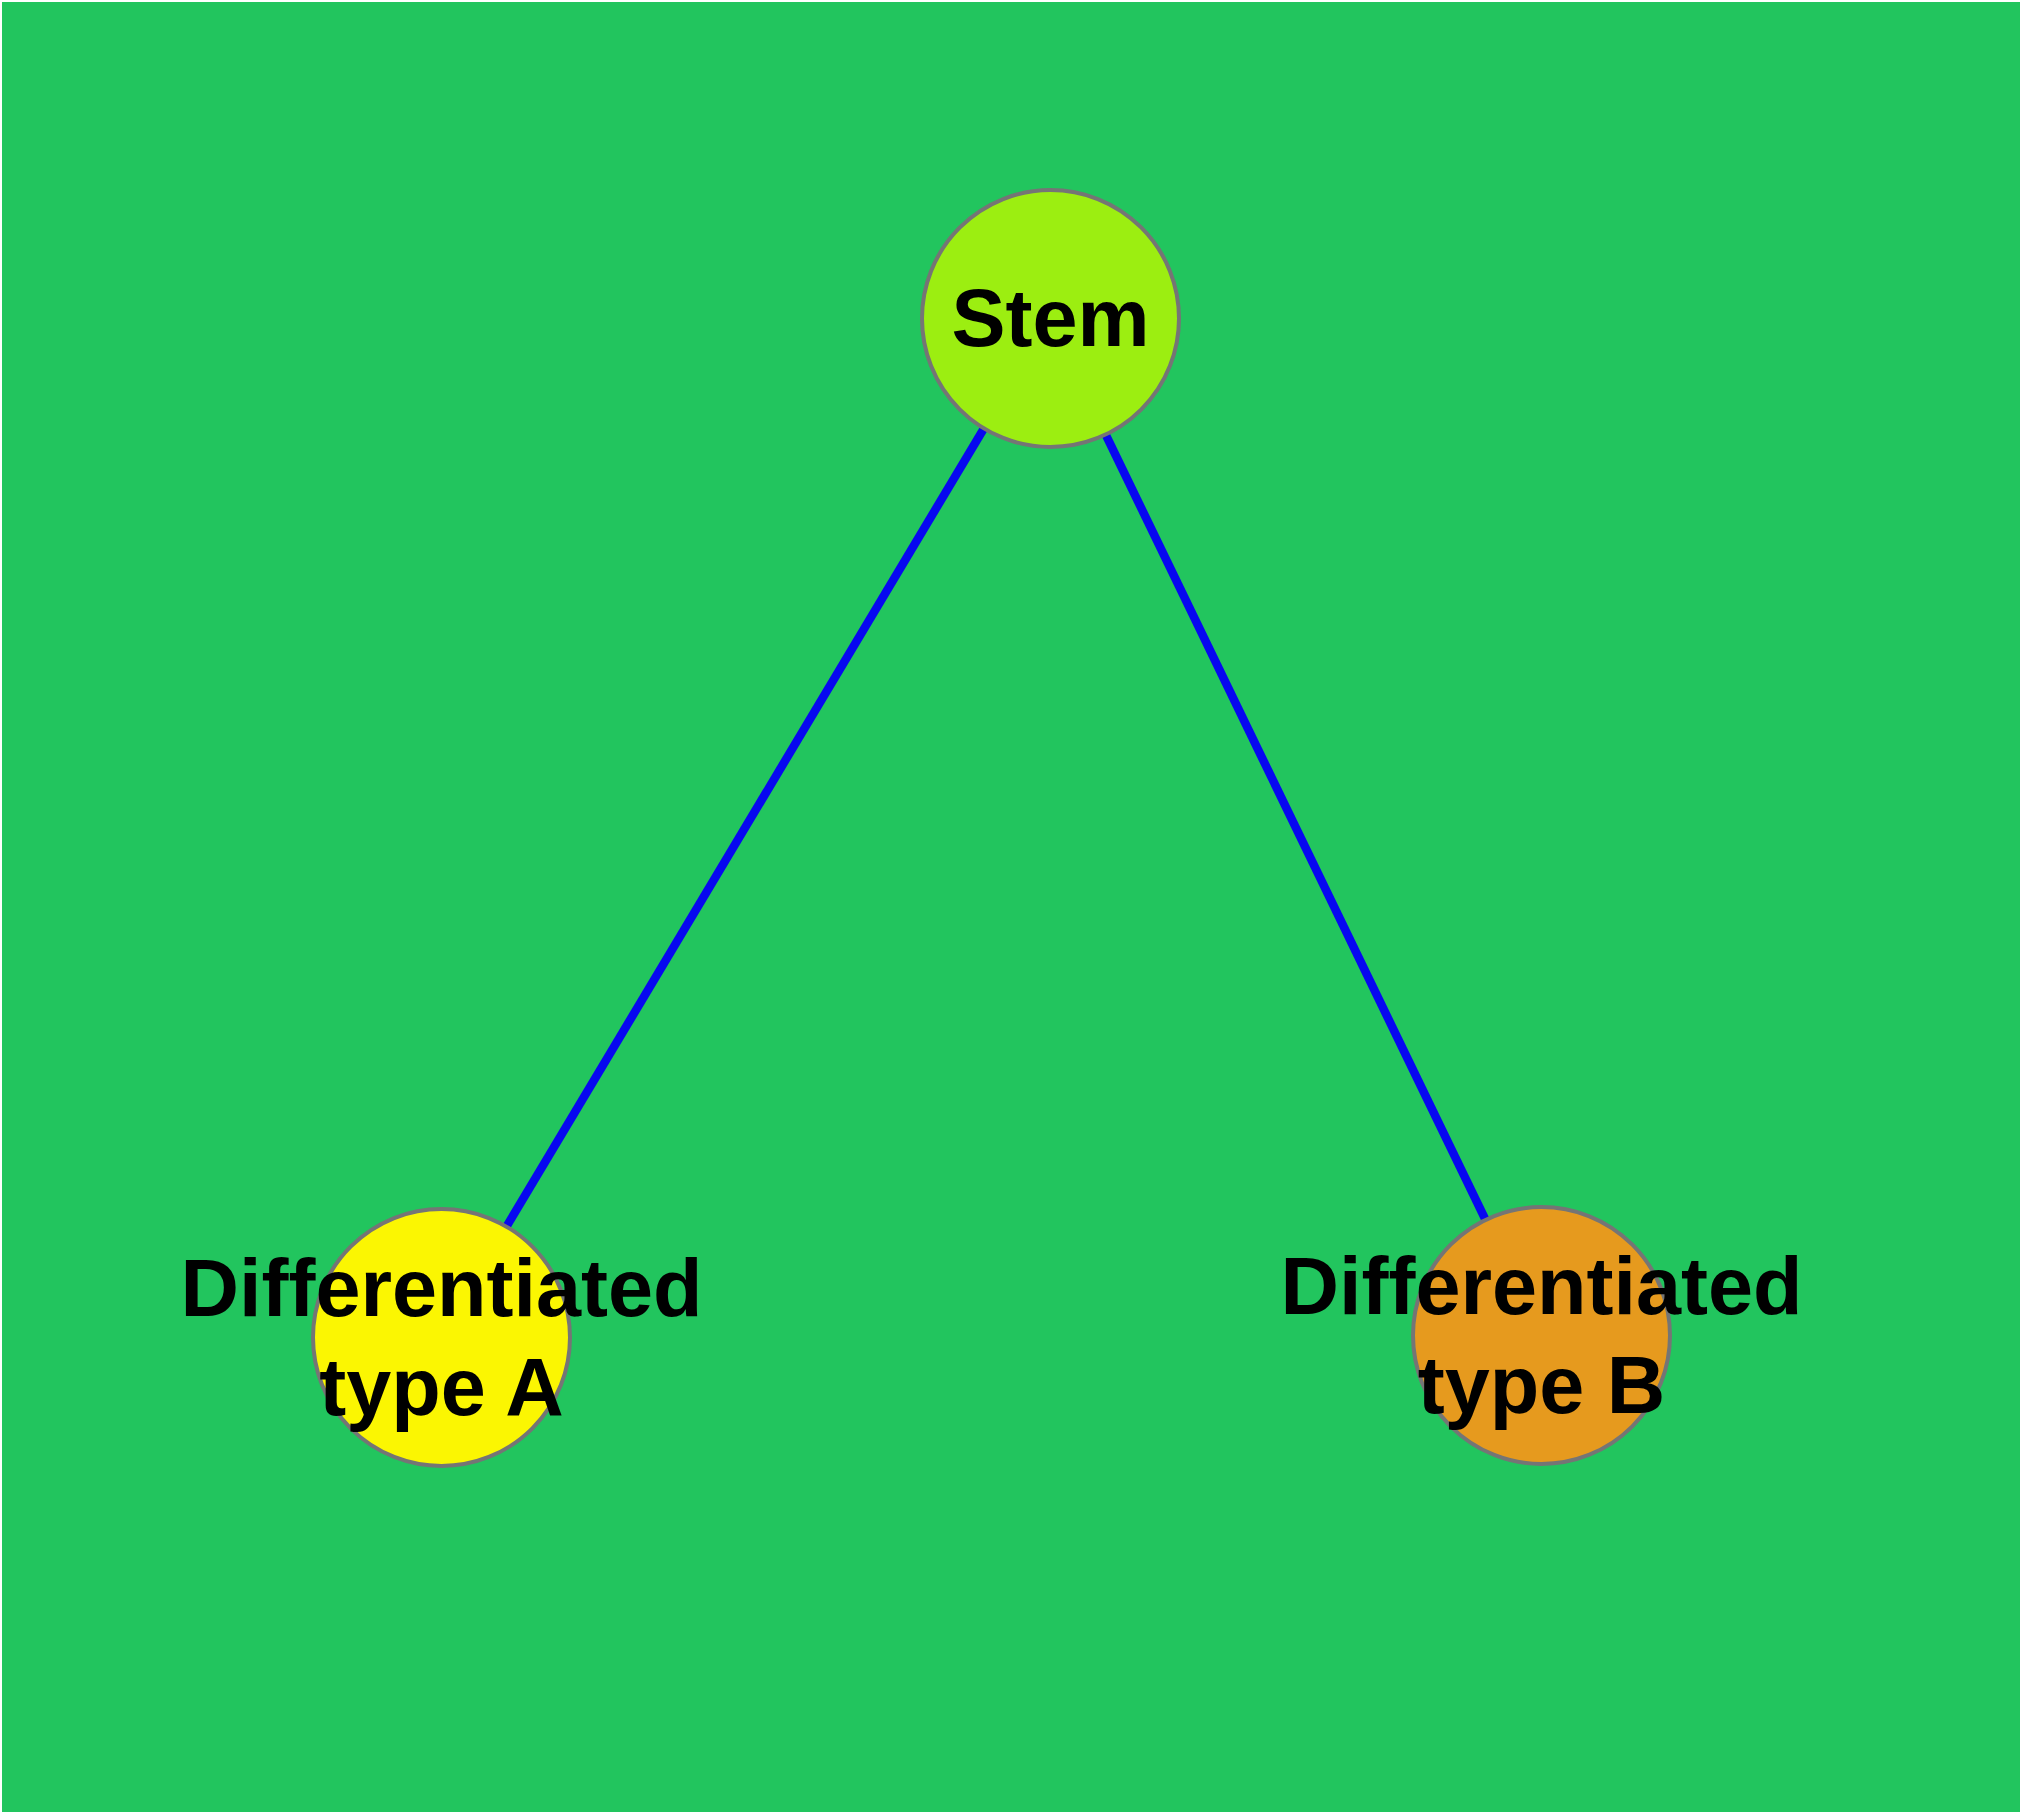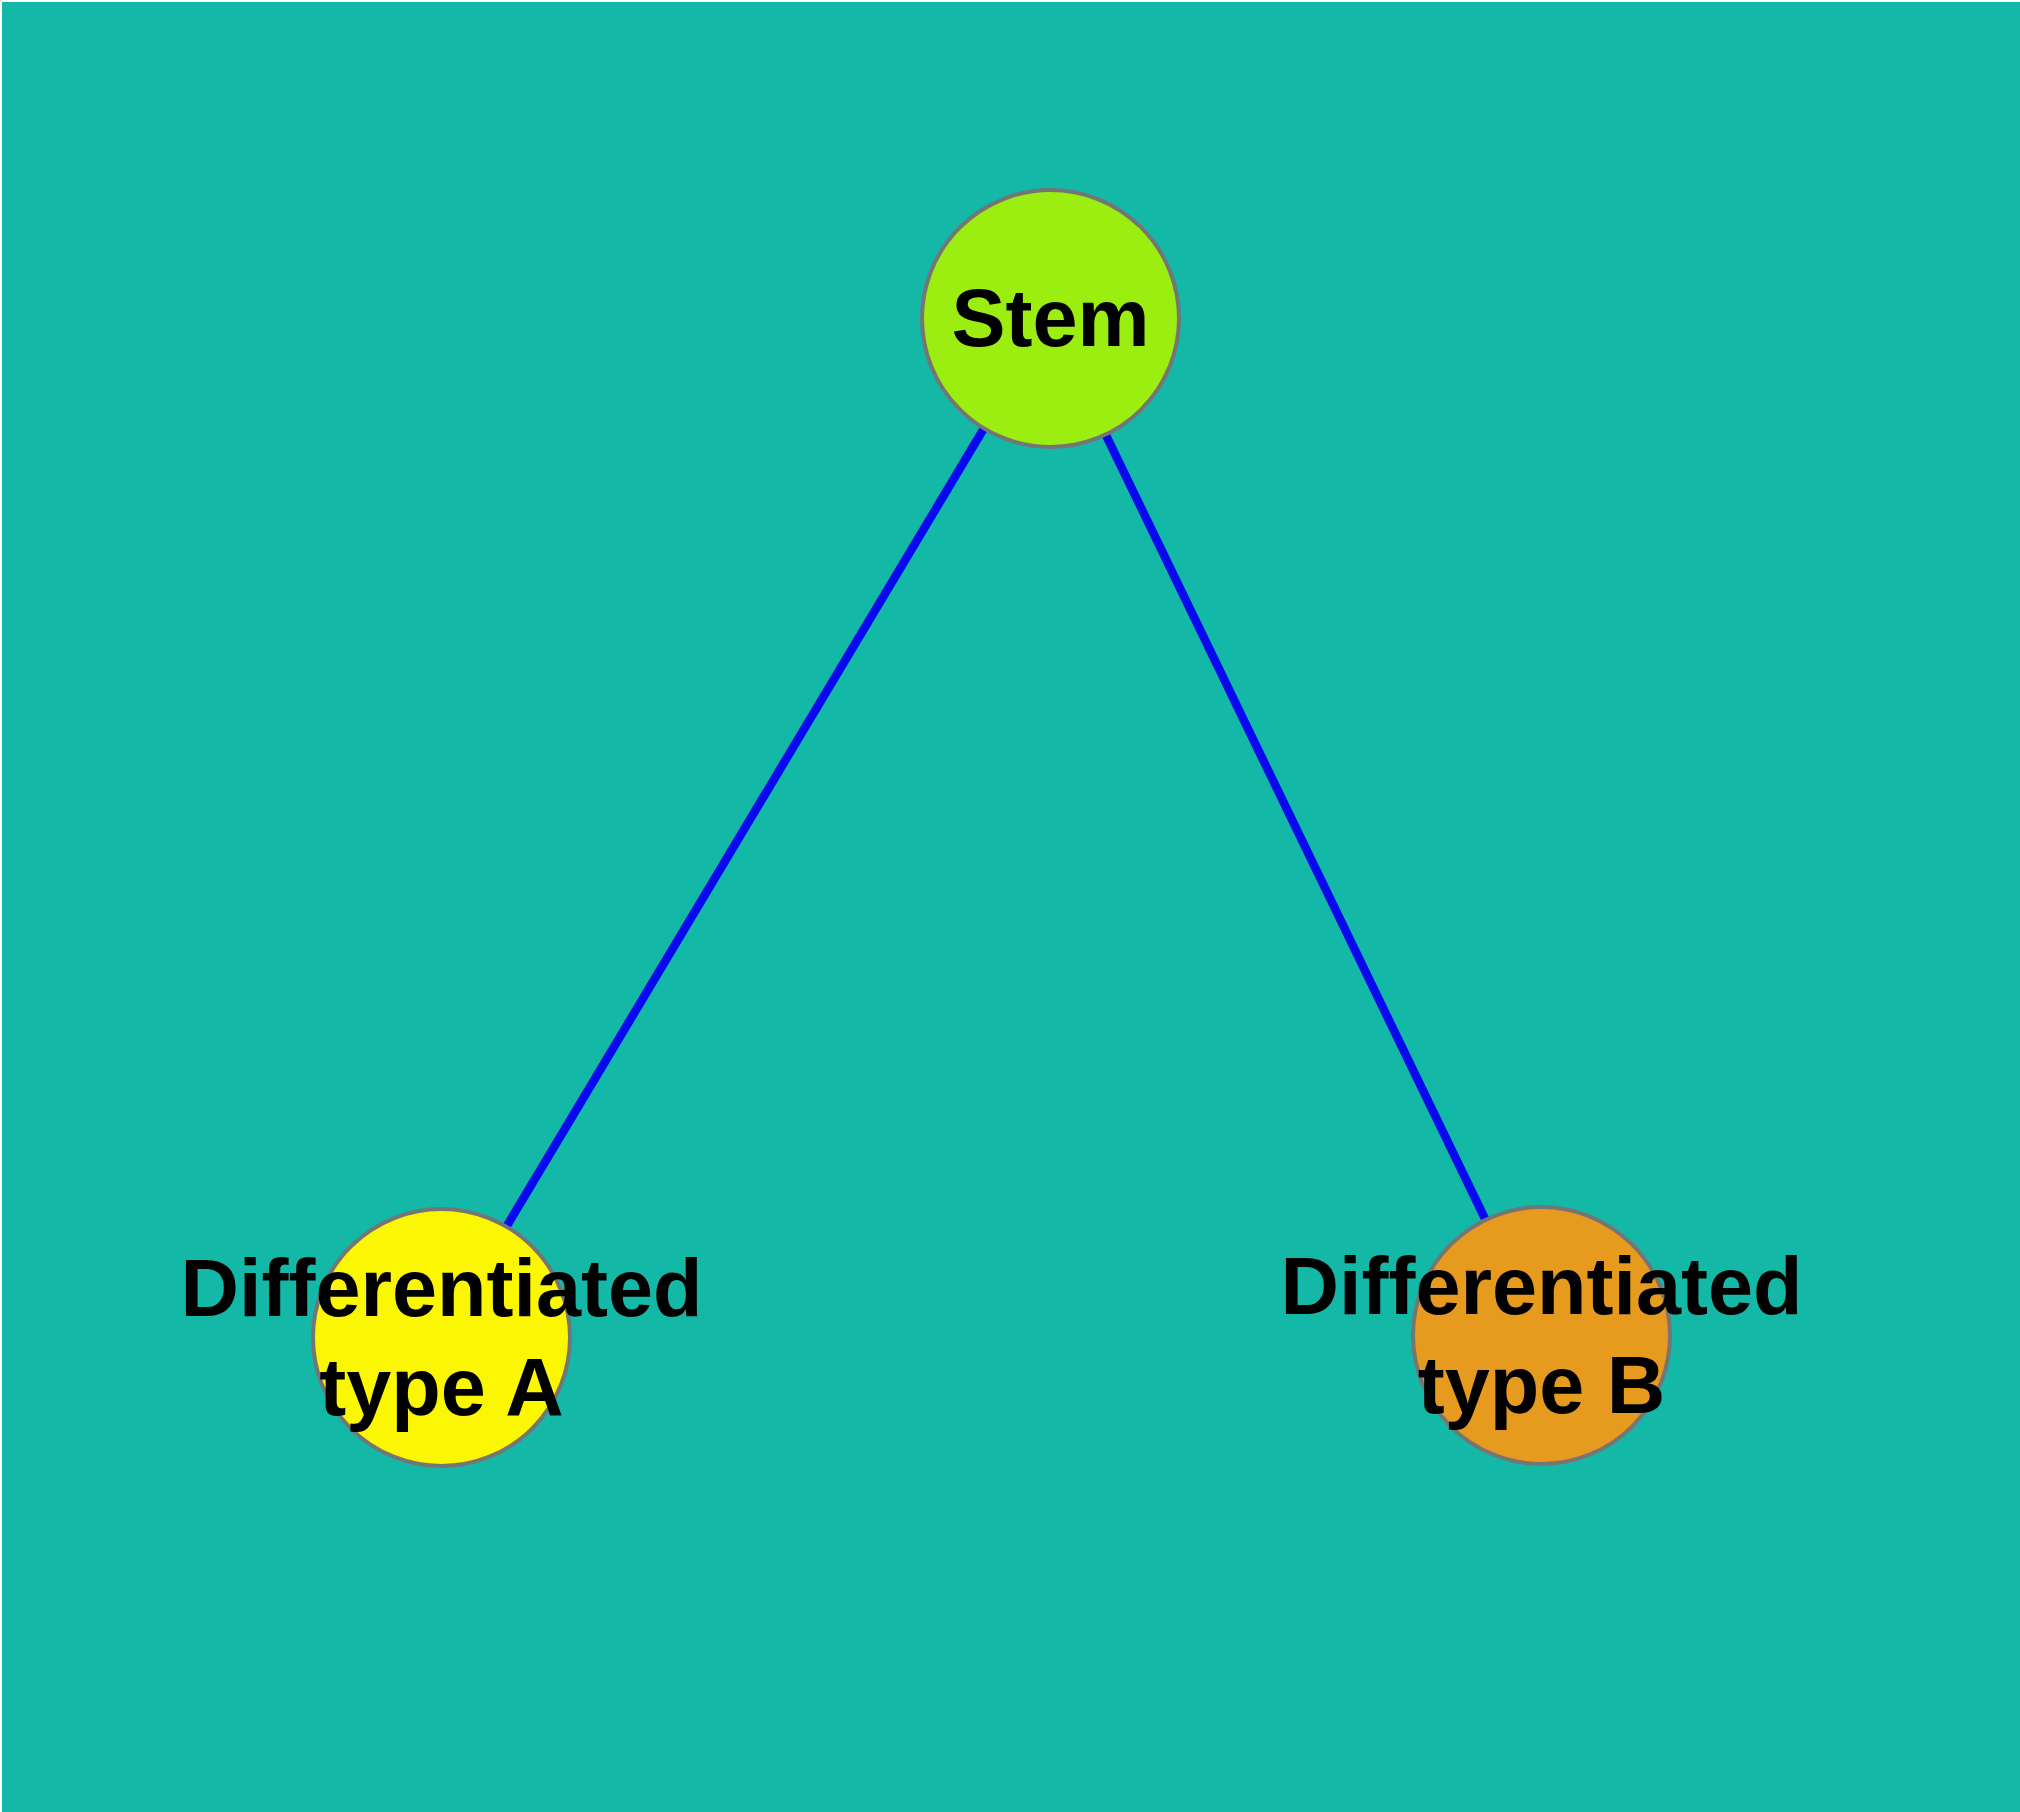--- a/index.html
+++ b/index.html
@@ -46,21 +46,21 @@
     color: #000000;
     pointer-events: none;
   }
   .node-stem  { left: 918px; top: 186px;  }
   .node-typeA { left: 309px;  top: 1205px; }
   .node-typeB { left: 1409px; top: 1203px; }
 </style>
 </head>
 <body>
 
-<div class="canvas" style="background: #14b8a6;">
+<div class="canvas" style="background: #22c55e;">
 
   <svg class="edge-layer" width="2021" height="1812" viewBox="0 0 2384 2138" xmlns="http://www.w3.org/2000/svg">
     <line x1="1237" y1="374" x2="518" y2="1576" stroke-linecap="butt" stroke="#0707F0" stroke-width="10"></line>
     <line x1="1237" y1="374" x2="1817" y2="1573" stroke-linecap="butt" stroke="#0707F0" stroke-width="10"></line>
   </svg>
 
   <div class="node node-stem" style="background-color: rgb(156, 238, 17); border-color: rgb(117, 117, 117);">
     <span class="node-label" style="color: rgb(0, 0, 0);">Stem</span>
   </div>
 

